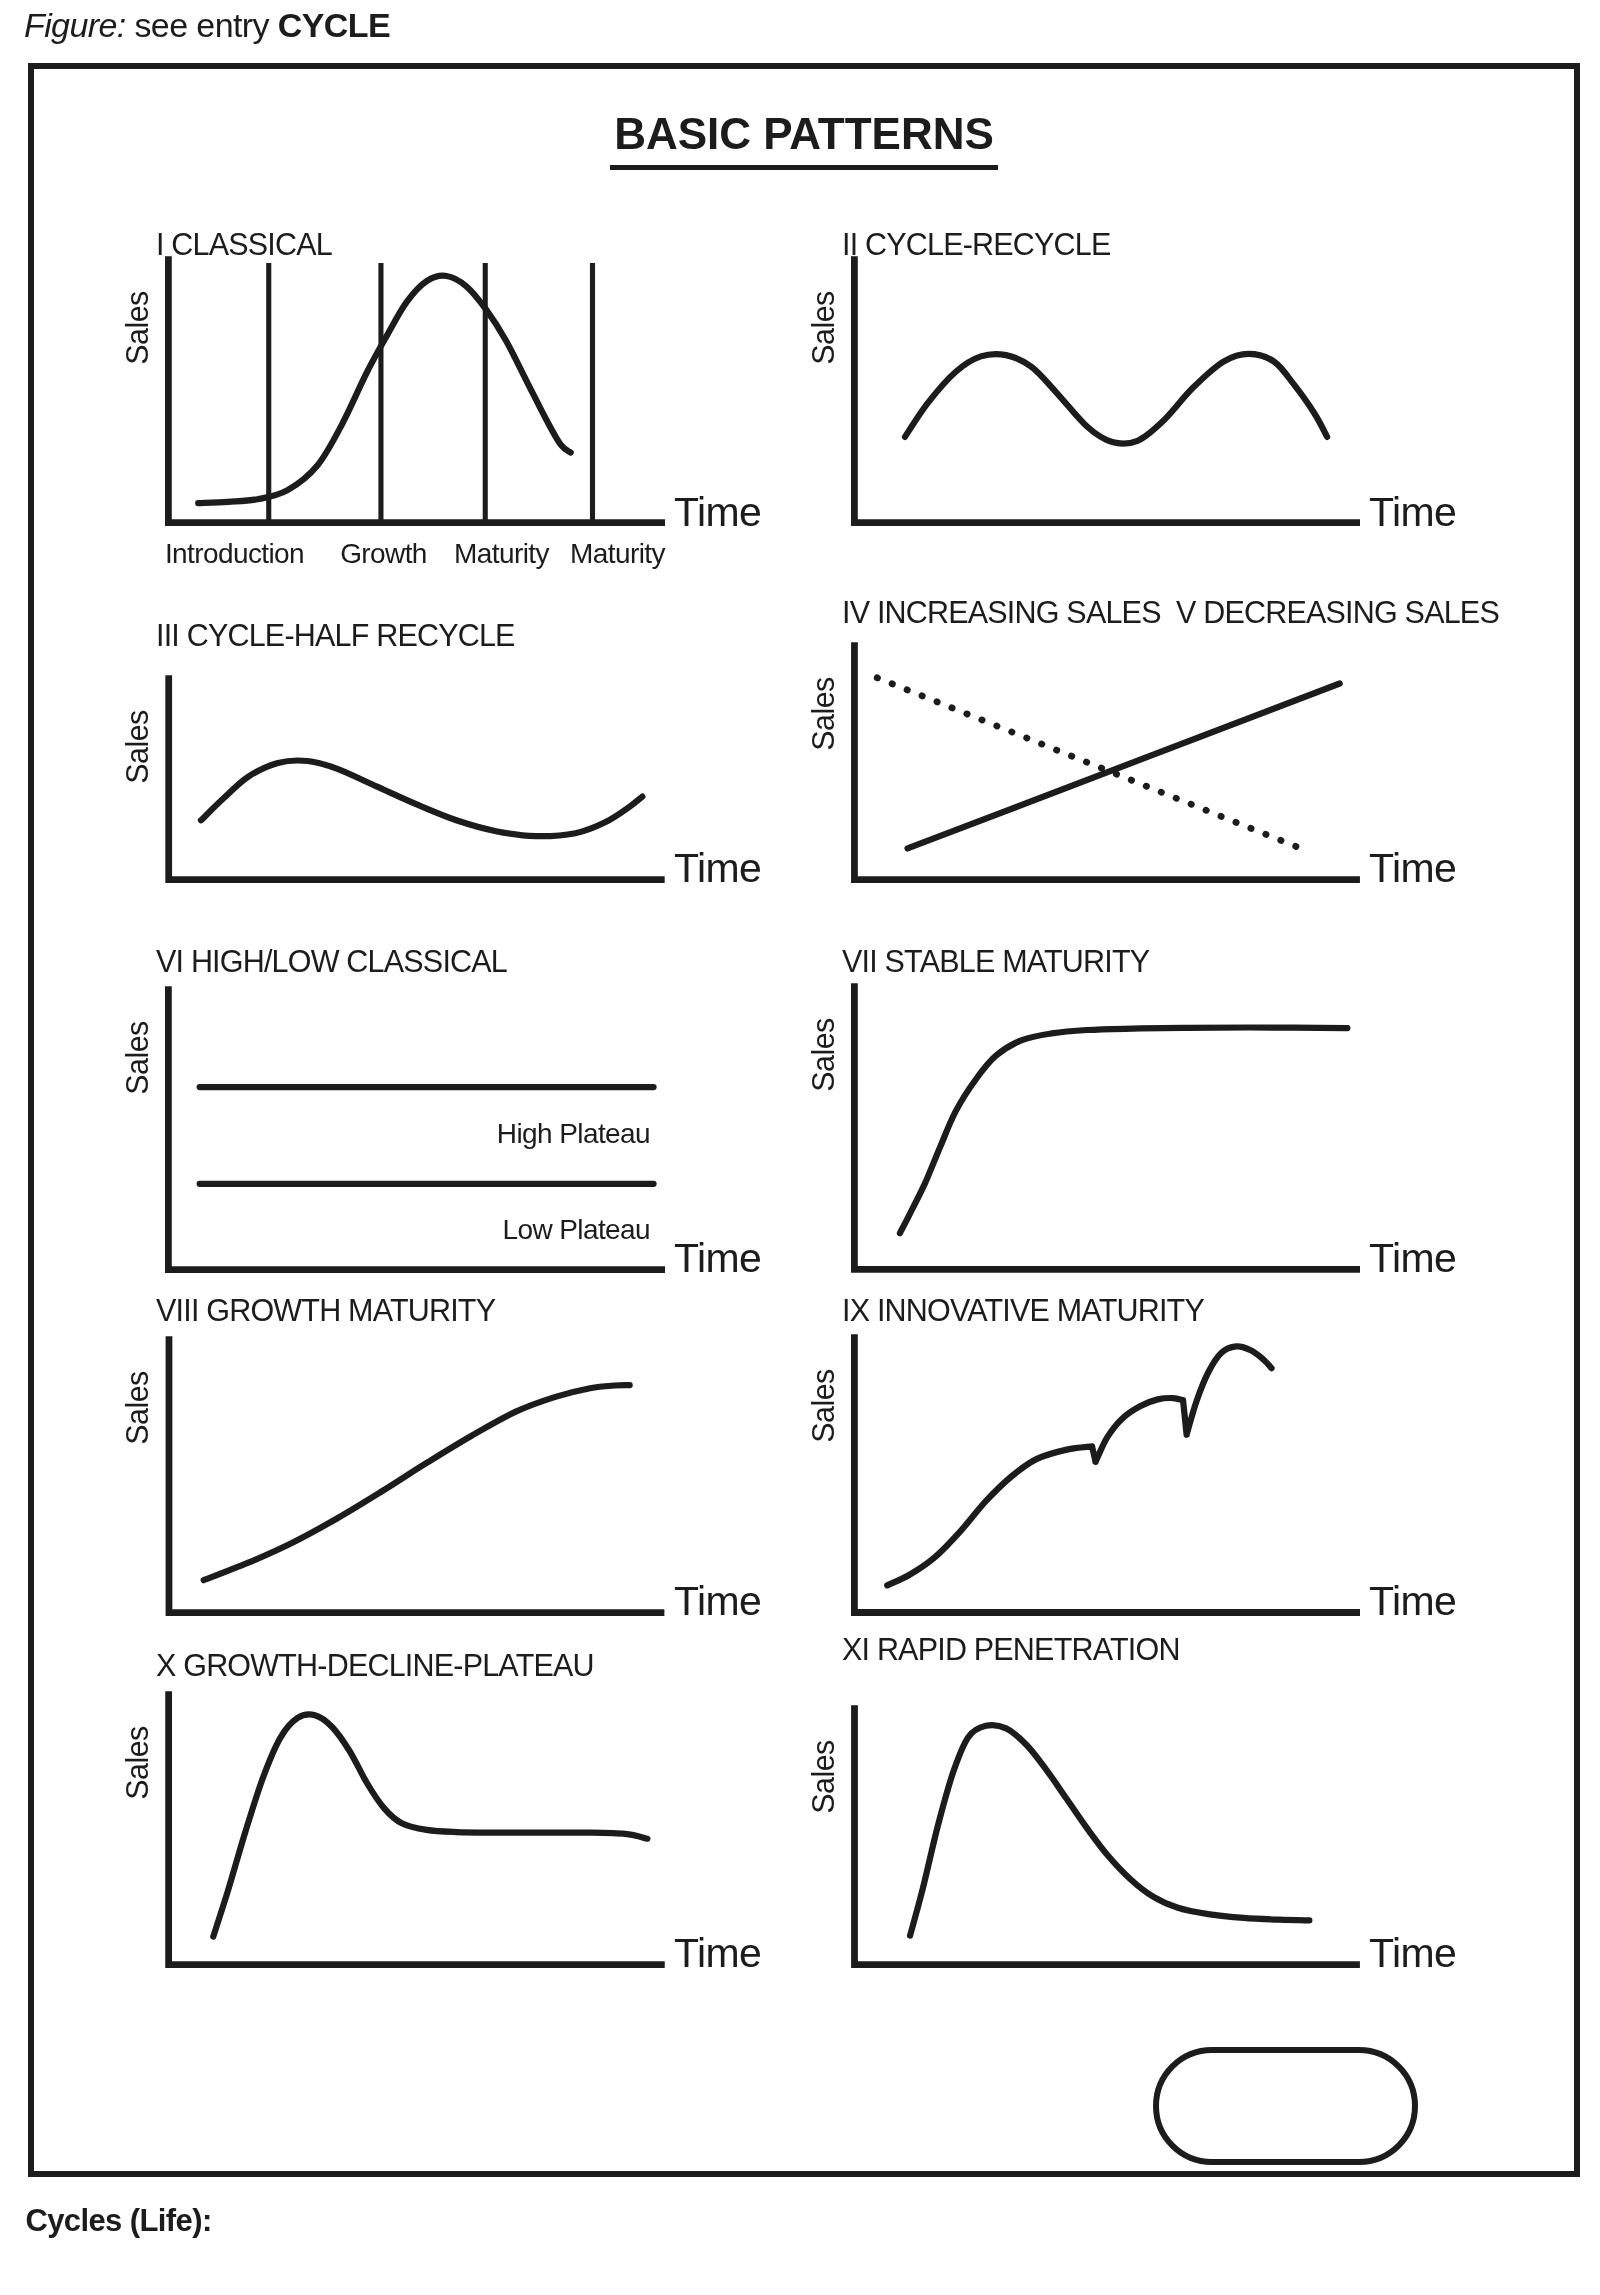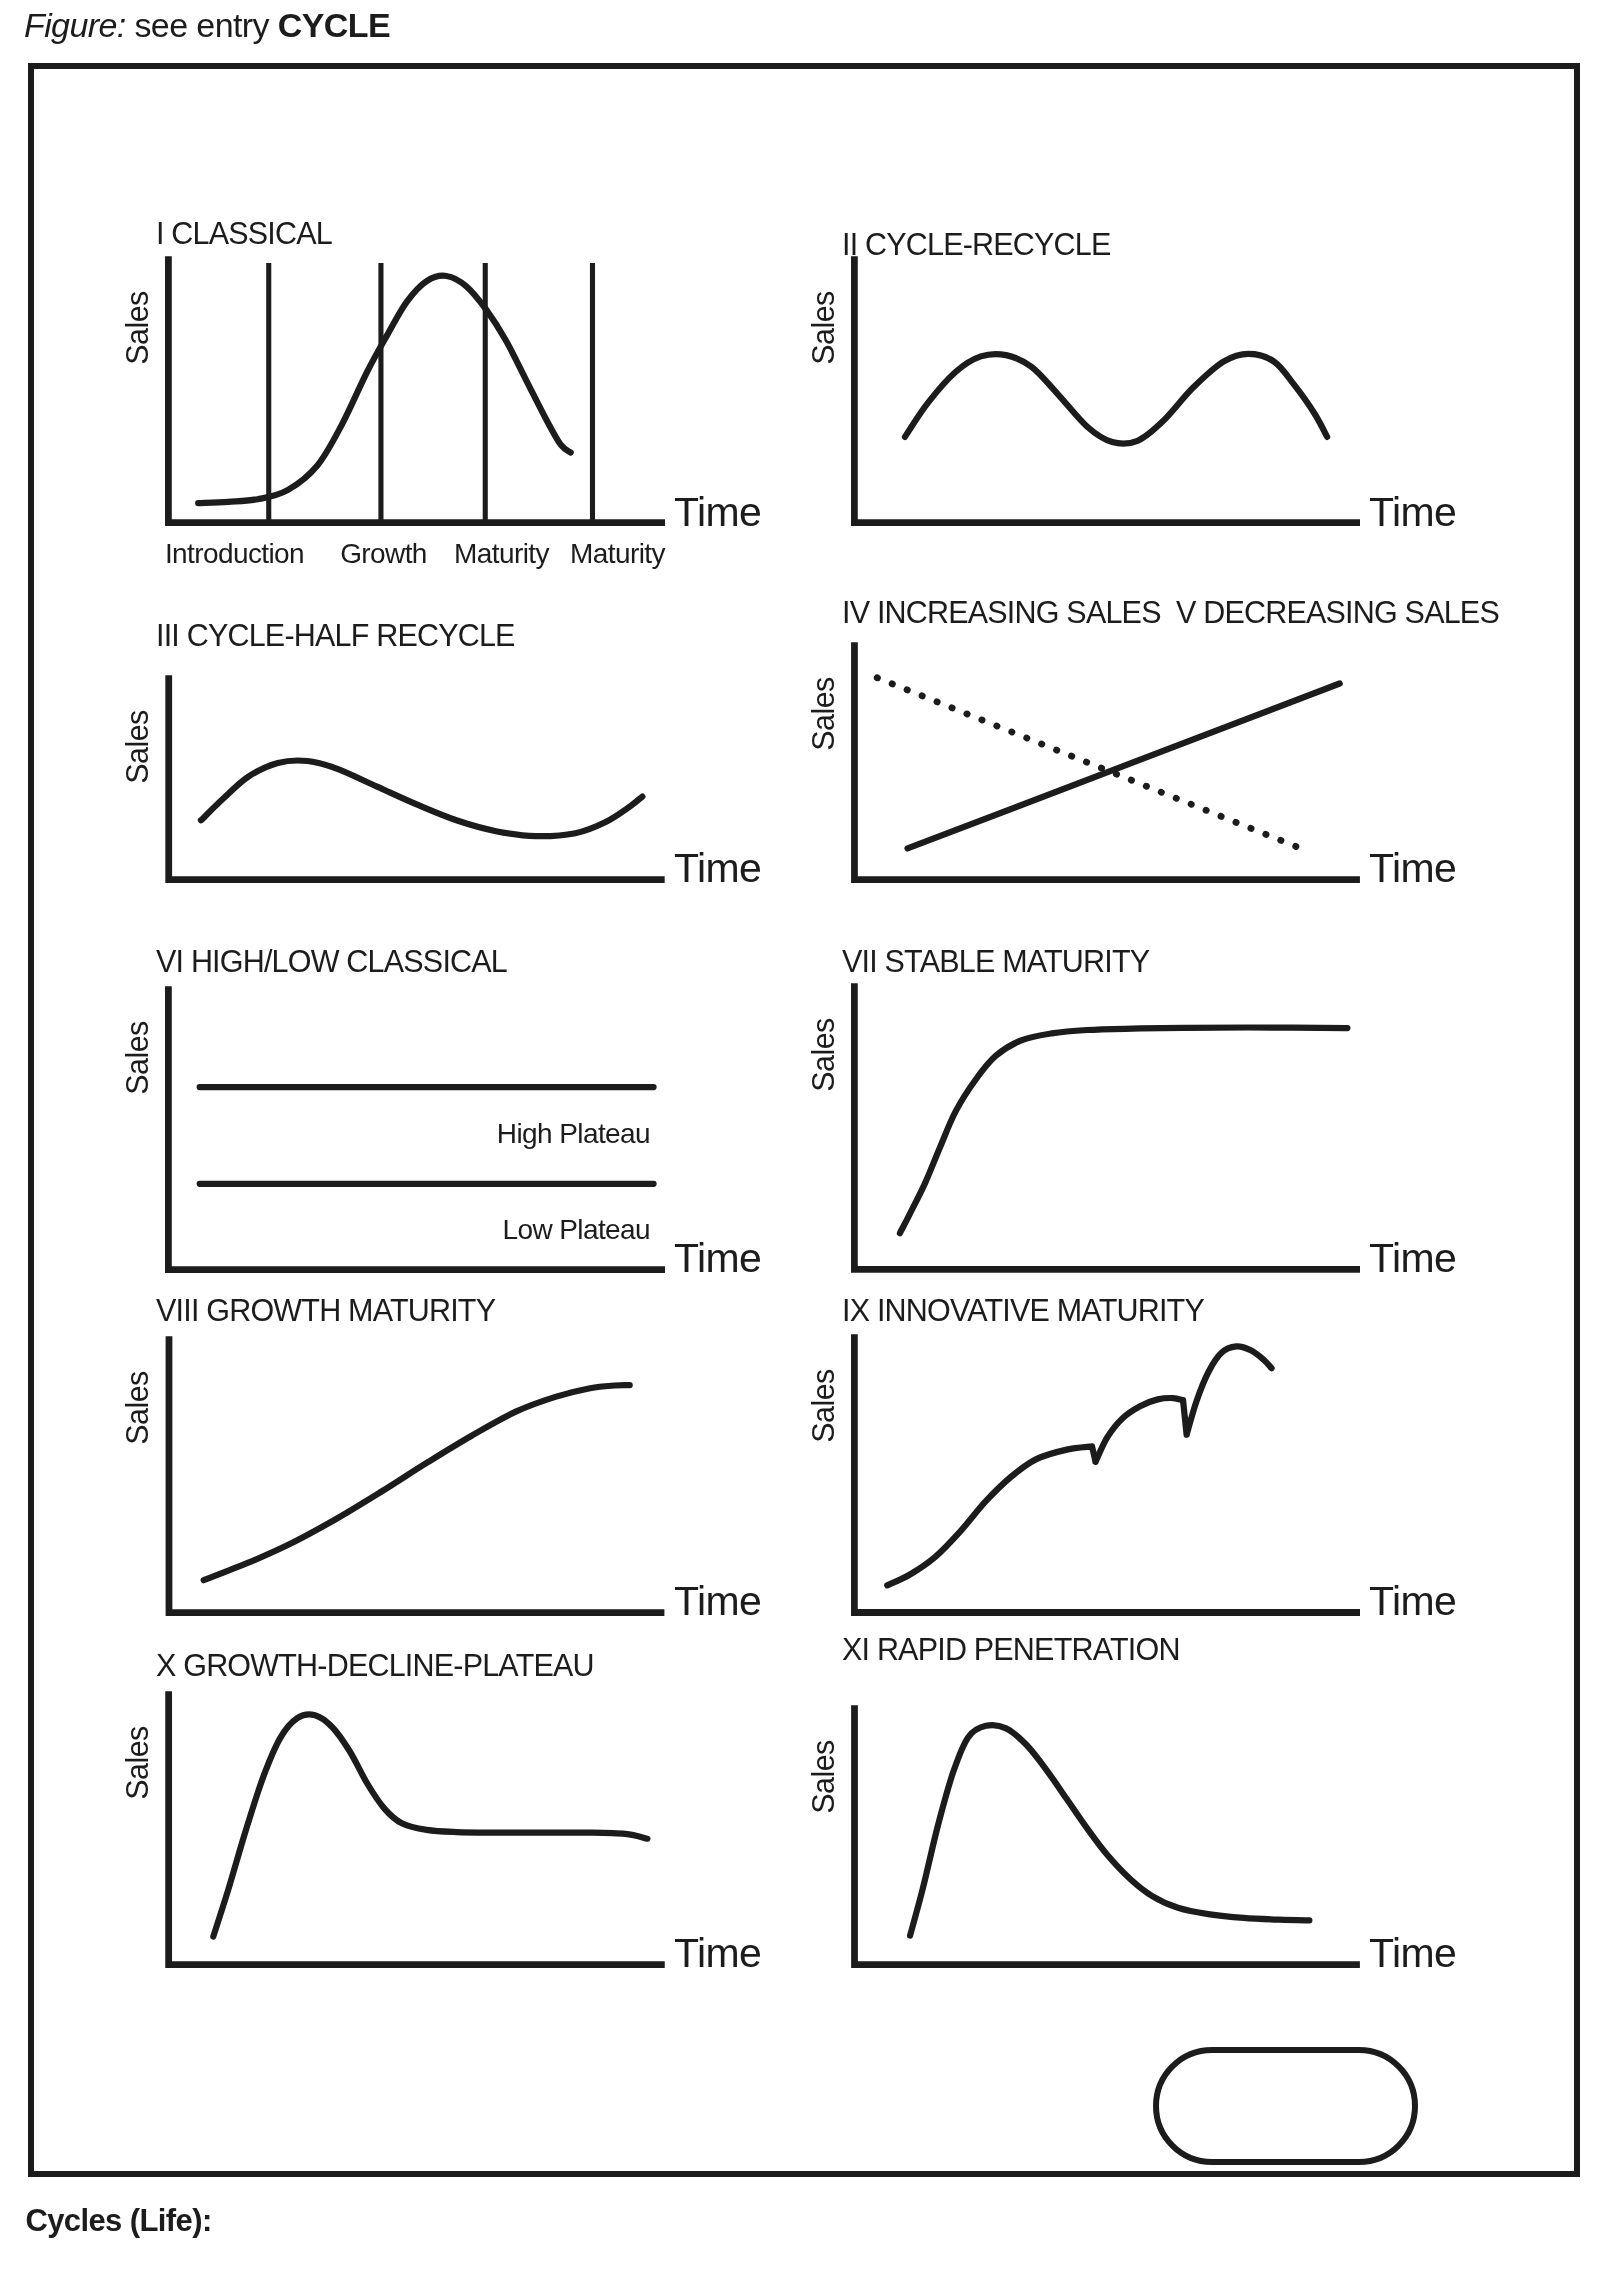--- a/index.html
+++ b/index.html
@@ -25,24 +25,27 @@
 </style>
 </head>
 <body>
 
 <div id="canvas">
 
   <div class="header"><span class="it">Figure:</span><span> see entry </span><span class="b">CYCLE</span></div>
 
   <div class="figure-box"></div>
 
+  <div class="panel-title-row">
+    <div class="panel-title">BASIC PATTERNS</div>
+  </div>
 
   <div id="charts">
       <div class="chart">
-        <div class="chart-title" style="left: 156px; top: 216px;">I CLASSICAL</div>
+        <div class="chart-title" style="left: 156px; top: 227px;">I CLASSICAL</div>
         <div class="sales-label" style="left: 75px; top: 311px;">Sales</div>
         <div class="time-label" style="left: 674px; top: 495px;">Time</div>
         <svg width="500" height="271" viewBox="0 0 884 479" style="left: 165px; top: 255px;">
           <path d="M 6 2 L 6 473 L 884 473" fill="none" stroke="#1c1c1c" stroke-width="12" stroke-linejoin="miter"></path>
           <line x1="183.4" x2="183.4" y1="14" y2="473" stroke="#1c1c1c" stroke-width="9"></line>
           <line x1="381.8" x2="381.8" y1="14" y2="473" stroke="#1c1c1c" stroke-width="9"></line>
           <line x1="566.2" x2="566.2" y1="14" y2="473" stroke="#1c1c1c" stroke-width="9"></line>
           <line x1="755.8" x2="755.8" y1="14" y2="473" stroke="#1c1c1c" stroke-width="9"></line>
           <path d="M 58.7 438.6 C 67.5 438.2 93.8 437.4 111.4 436.3 C 128.9 435.1 146.5 435.1 164 431.7 C 181.6 428.2 199.2 425.6 216.7 415.6 C 234.3 405.7 253.3 391.5 269.4 372 C 285.5 352.5 298.7 326.1 313.3 298.6 C 327.9 271 344 232.8 357.2 206.8 C 370.4 180.8 380.6 163.2 392.3 142.5 C 404 121.9 415.7 98.9 427.4 82.9 C 439.1 66.8 450.9 53.8 462.6 46.1 C 474.3 38.5 486 35.4 497.7 37 C 509.4 38.5 521.1 45.4 532.8 55.3 C 544.5 65.3 556.2 80.6 567.9 96.6 C 579.6 112.7 591.3 131 603 151.7 C 614.7 172.4 626.5 197.6 638.2 220.6 C 649.9 243.5 663 270.3 673.3 289.4 C 683.5 308.5 692.3 325.4 699.6 335.3 C 706.9 345.2 714.3 346.8 717.2 349.1" fill="none" stroke="#1c1c1c" stroke-width="11" stroke-linecap="round" stroke-linejoin="round"></path>
         </svg>

